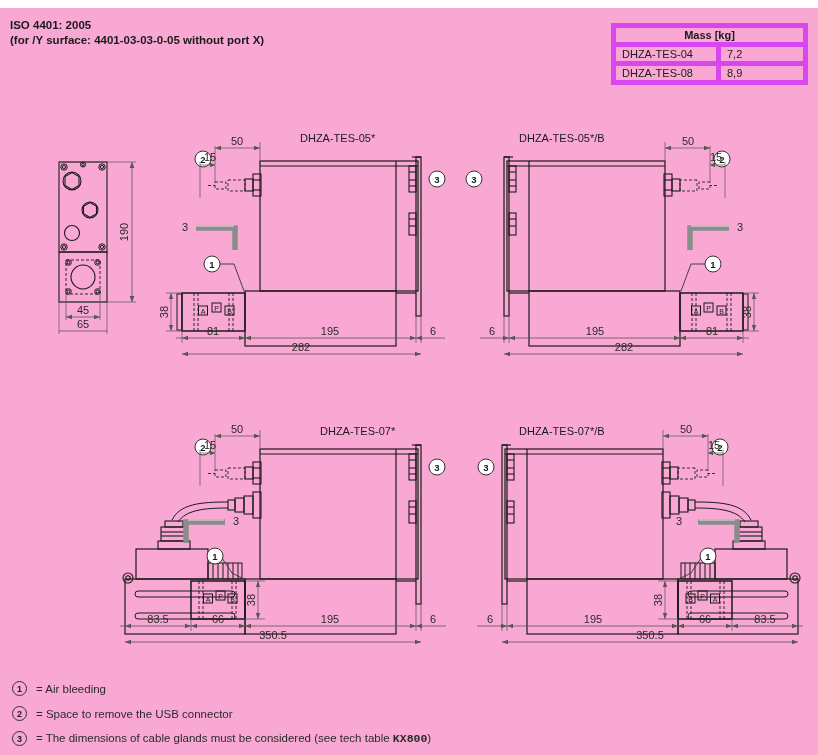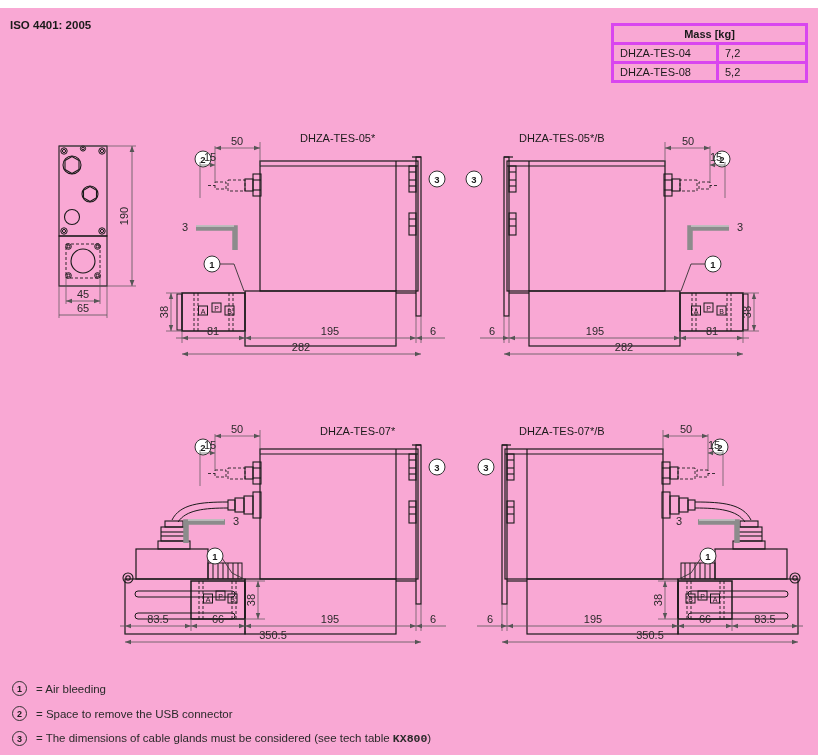--- a/index.html
+++ b/index.html
@@ -31,21 +31,21 @@
 
   
   #mass-table {
     position: absolute;
     left: 611px; top: 15px;
     width: 197px;
     border-collapse: collapse;
     font-size: 11px;
   }
   #mass-table th, #mass-table td {
-    border: 3px solid #d946ef;
+    border: 5px solid #d946ef;
     height: 19px;
     padding: 0 6px;
     font-weight: normal;
   }
   #mass-table th { font-weight: bold; text-align: center; }
   #mass-table td.name { text-align: left; width: 105px; }
   #mass-table td.val { text-align: left; }
 
   
   .dwg { position: absolute; }
@@ -82,41 +82,42 @@
   .lg-text { white-space: nowrap; color: #2a2a2a; }
   .lg-text b { font-weight: bold; font-family: Liberation Mono, monospace; }
 </style>
 </head>
 <body>
 
 <div id="page">
 
   <div id="header-block">
     <div class="hline b">ISO 4401: 2005</div>
+    <div class="hline b">(for /Y surface: 4401-03-03-0-05 without port X)</div>
   </div>
 
   <table id="mass-table">
     <thead>
       <tr>
         <th colspan="2">Mass [kg]</th>
       </tr>
     </thead>
     <tbody>
       <tr>
         <td class="name">DHZA-TES-04</td>
         <td class="val">7,2</td>
       </tr>
       <tr>
         <td class="name">DHZA-TES-08</td>
-        <td class="val">5,2</td>
+        <td class="val">8,9</td>
       </tr>
     </tbody>
   </table>
 
-  <div class="dwg" style="left:28px; top:124px;text-align:right;">
+  <div class="dwg" style="left:28px; top:140px;text-align:right;">
     <svg width="150" height="200" viewBox="0 0 150 200">
       <g fill="none" stroke="#1a1a1a" stroke-width="1.1">
 
         <rect x="31" y="14" width="48" height="90"></rect>
 
         <rect x="31" y="104" width="48" height="50"></rect>
       </g>
 
       <g fill="none" stroke="#1a1a1a" stroke-width="1">
         <circle cx="36" cy="19" r="3.2"></circle>

